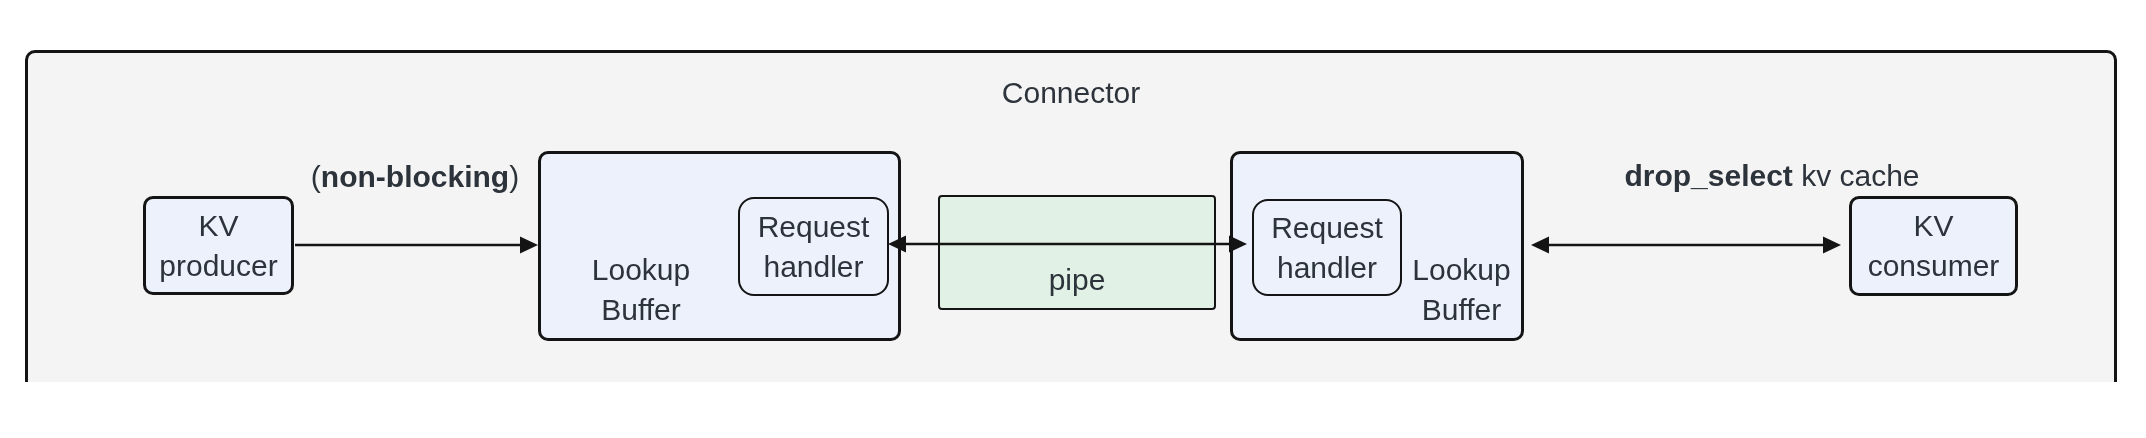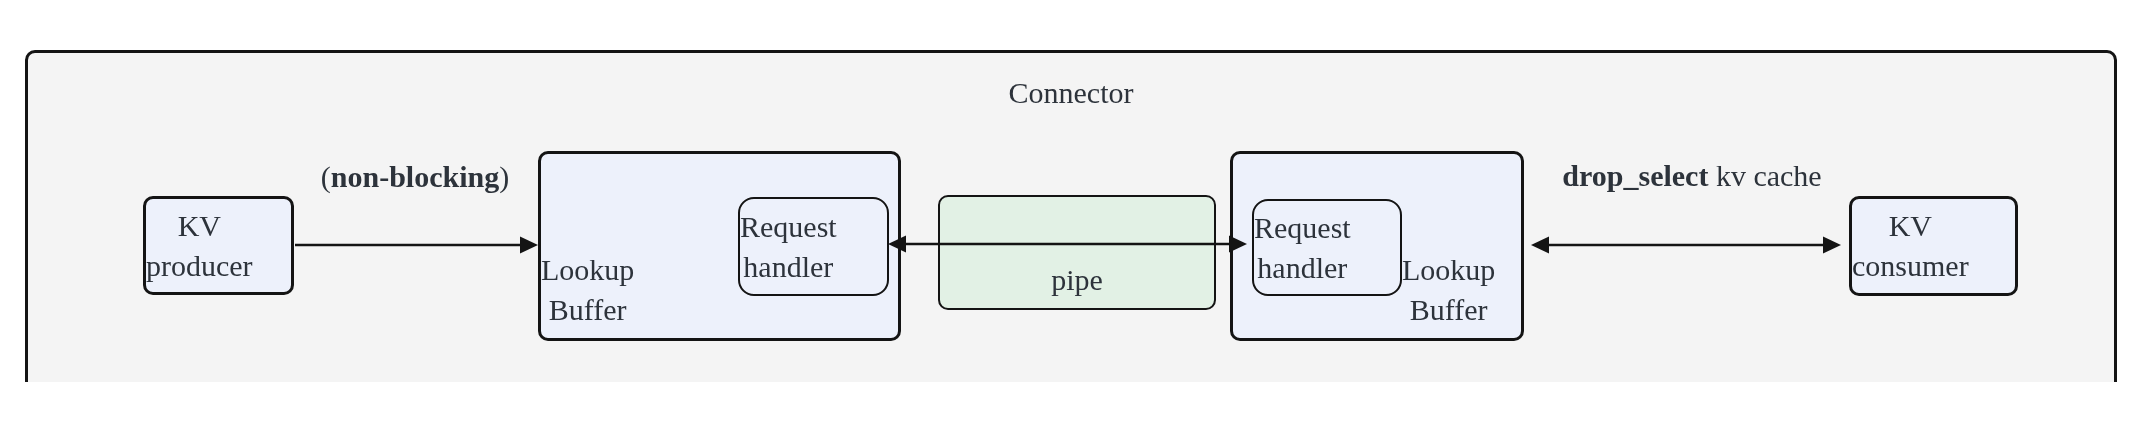--- a/index.html
+++ b/index.html
@@ -1,20 +1,20 @@
 <!DOCTYPE html>
 <html style="--outer-fill: #f4f4f4; --node-fill: #edf1fb; --pipe-fill: #e2f1e5; --border: #141414; --text: #2d333b;"><head>
 <meta charset="utf-8">
 <style>
   html, body { margin: 0; padding: 0; background: #ffffff; }
   .canvas {
     position: relative;
     width: 2146px;
     height: 382px;
-    font-family: Liberation Serif, serif;
+    font-family: Liberation Sans, sans-serif;
     color: var(--text, #2d333b);
     overflow: hidden;
   }
   .outer-box {
     position: absolute;
     left: 25px; top: 50px;
     width: 2092px; height: 342px;
     background: var(--outer-fill, #f4f4f4);
     border: 3px solid var(--border, #141414);
     border-radius: 10px;
@@ -34,21 +34,21 @@
     border: 3px solid var(--border, #141414);
     border-radius: 10px;
     box-sizing: border-box;
   }
   .node-label {
     font-size: 30px;
     line-height: 40px;
     text-align: center;
     white-space: pre-line;
   }
-  .flex-center { display: flex; align-items: center; }
+  .flex-center { display: flex; align-items: center; justify-content: center; }
   .kv-producer { left: 143px; top: 196px; width: 151px; height: 99px; }
   .kv-consumer { left: 1849px; top: 196px; width: 169px; height: 100px; }
   .lb-left  { left: 538px;  top: 151px; width: 363px; height: 190px; }
   .lb-right { left: 1230px; top: 151px; width: 294px; height: 190px; }
   .lb-label { position: absolute; top: 0; height: 100%; margin-top: 44px; }
   .lb-left  .lb-label { left: 0; width: 200px; }
   .lb-right .lb-label { left: 169px; right: 0; }
   .rh {
     position: absolute;
     background: var(--node-fill, #edf1fb);
@@ -57,42 +57,42 @@
     box-sizing: border-box;
   }
   .rh-left  { left: 197px; top: 43px; width: 151px; height: 99px; }
   .rh-right { left: 19px;  top: 45px; width: 150px; height: 97px; }
   .pipe {
     position: absolute;
     left: 938px; top: 195px;
     width: 278px; height: 115px;
     background: var(--pipe-fill, #e2f1e5);
     border: 2.5px solid var(--border, #141414);
-    border-radius: 10px;
+    border-radius: 4px;
     box-sizing: border-box;
     padding-left: 14px;
   }
   .pipe-label {
     position: absolute;
     left: 0; top: 63px;
     width: 100%;
     text-align: center;
     font-size: 30px;
     line-height: 40px;
   }
   .edge-label {
     position: absolute;
     width: 320px;
     text-align: center;
     font-size: 30px;
     line-height: 42px;
   }
   .edge-label b { font-weight: bold; }
   .edge-label-insert { left: 255px; top: 156px; }
-  .edge-label-drop   { left: 1532px; top: 155px; }
+  .edge-label-drop   { left: 1612px; top: 155px; }
   .arrow-layer {
     position: absolute;
     left: 0; top: 0;
     width: 2146px; height: 438px;
     pointer-events: none;
   }
   .arrow-layer line    { stroke: var(--border, #141414); stroke-width: 2.5px; }
   .arrow-layer polygon { fill: var(--border, #141414); }
 </style>
 </head>

